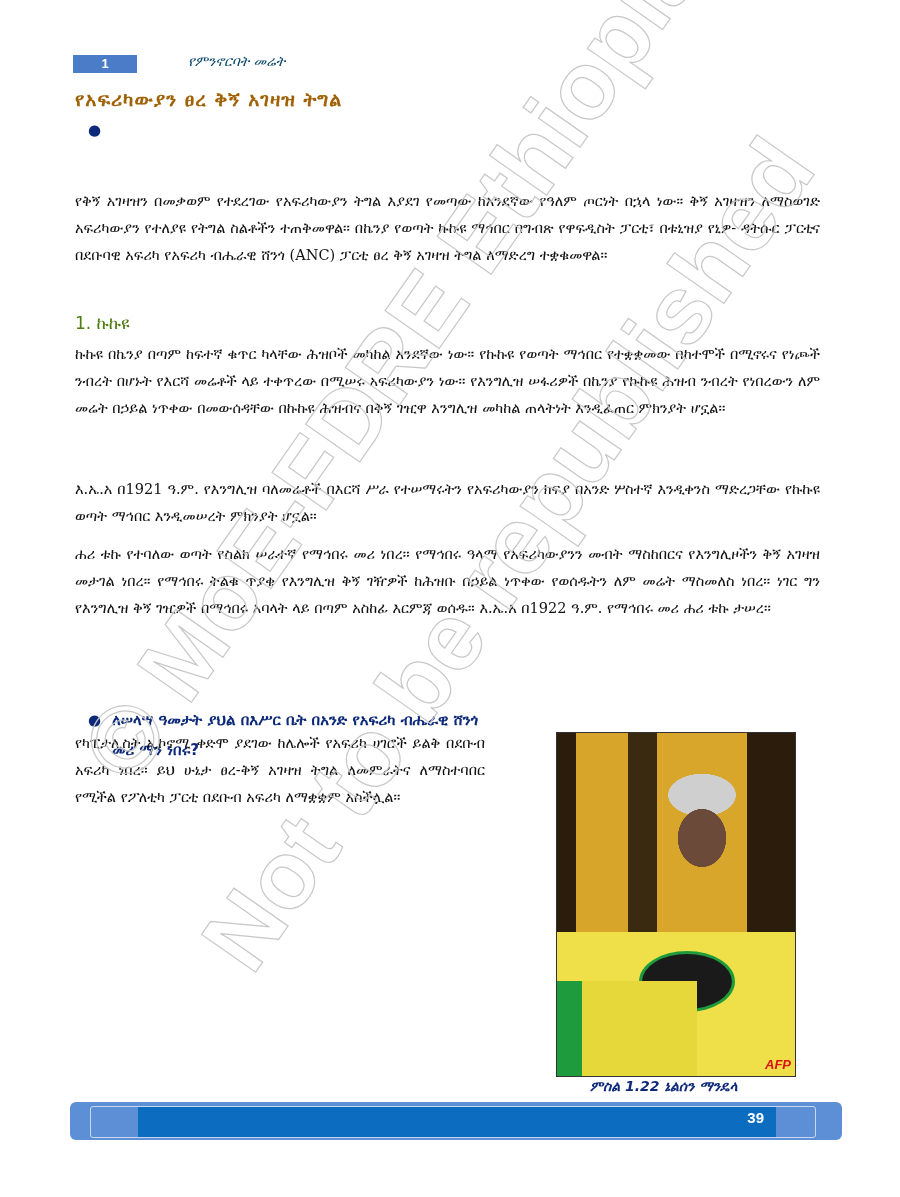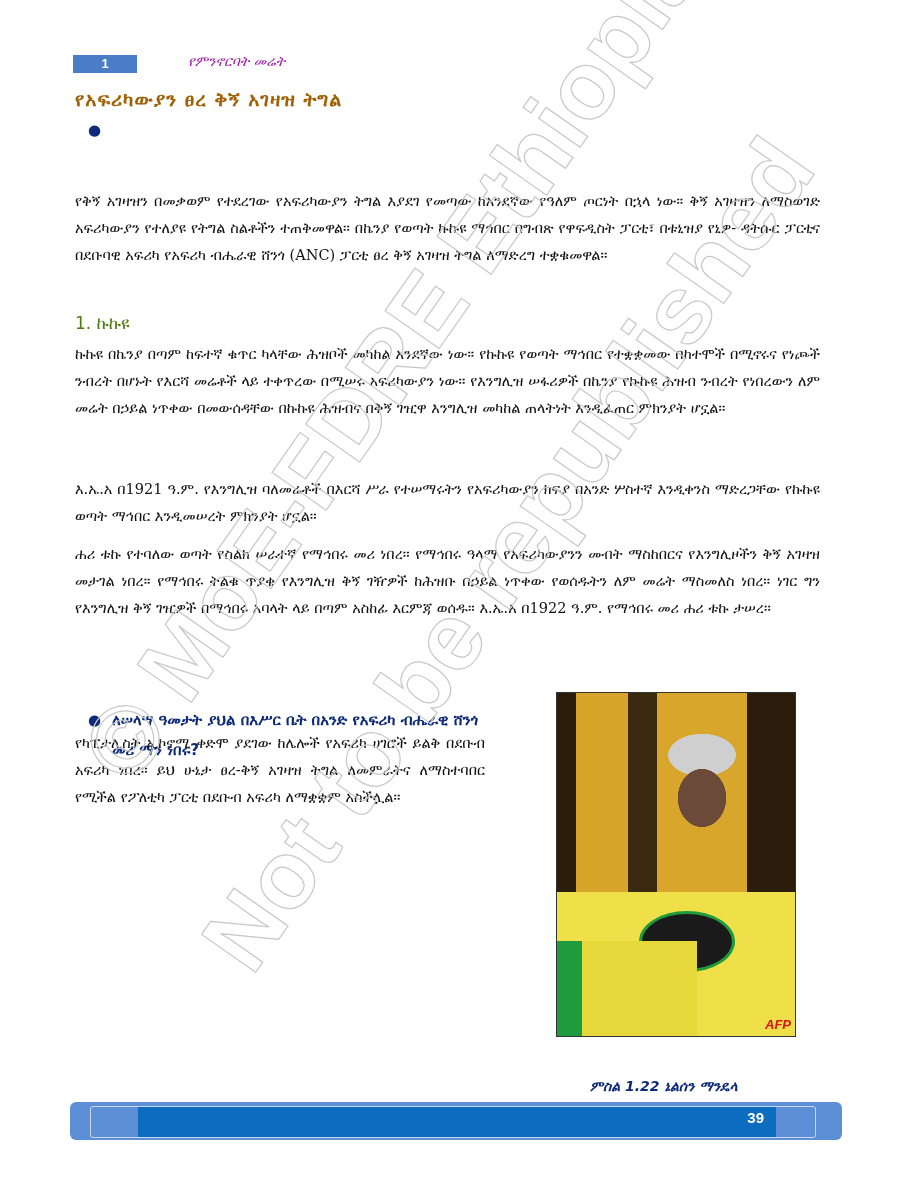--- a/index.html
+++ b/index.html
@@ -13,21 +13,21 @@
 
   
   .unit-tab {
     position: absolute; left: 73px; top: 55px; width: 64px; height: 18px;
     background: #4a7cc7; color: #fff;
     font-family: "Liberation Sans", sans-serif; font-weight: bold; font-size: 13px;
     text-align: center; line-height: 18px;
   }
   .unit-title {
     position: absolute; left: 188px; top: 53px;
-    color: #a21caf; font-style: italic; font-size: 14px;
+    color: #0c4a6e; font-style: italic; font-size: 14px;
     font-family: "DejaVu Sans", sans-serif;
   }
 
   .h1 {
     position: absolute; left: 75px; top: 88px;
     color: #a16207; font-weight: bold; font-size: 19px; letter-spacing: 1px;
     font-family: "DejaVu Sans", sans-serif;
   }
   .h2 {
     position: absolute; left: 75px;
@@ -46,21 +46,21 @@
   }
 
   .para {
     position: absolute; left: 75px; width: 745px;
     font-size: 14.5px; line-height: 27px; text-align: justify;
     color: #111;
   }
 
   
   .photo {
-    position: absolute; left: 556px; top: 692px; width: 238px; height: 343px;
+    position: absolute; left: 556px; top: 732px; width: 238px; height: 343px;
     background:
       radial-gradient(ellipse 40px 48px at 145px 105px, #6b4a3a 0 60%, transparent 61%),
       radial-gradient(ellipse 48px 30px at 145px 62px, #cfcfcf 0 70%, transparent 71%),
       linear-gradient(180deg, transparent 0 58%, #efe04a 58% 100%),
       linear-gradient(90deg, #2b1c0c 0 8%, #d7a52a 8% 30%, #3a2a10 30% 42%, #d9a62c 42% 80%, #2b1c0c 80% 100%);
     border: 1px solid #333;
     overflow: hidden;
   }
   .photo .podium {
     position: absolute; left: 0; bottom: 0; width: 140px; height: 95px;

